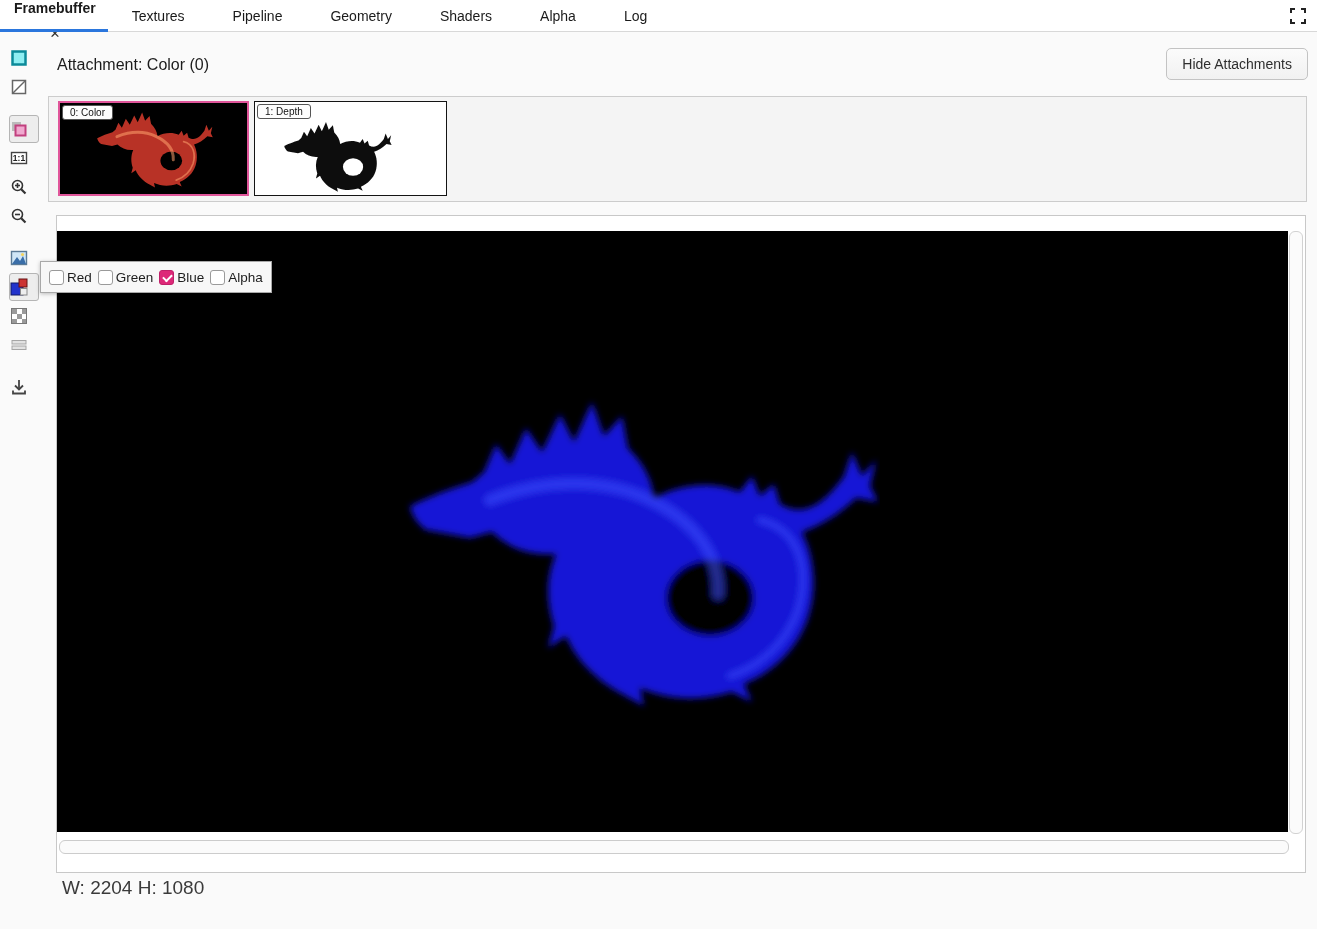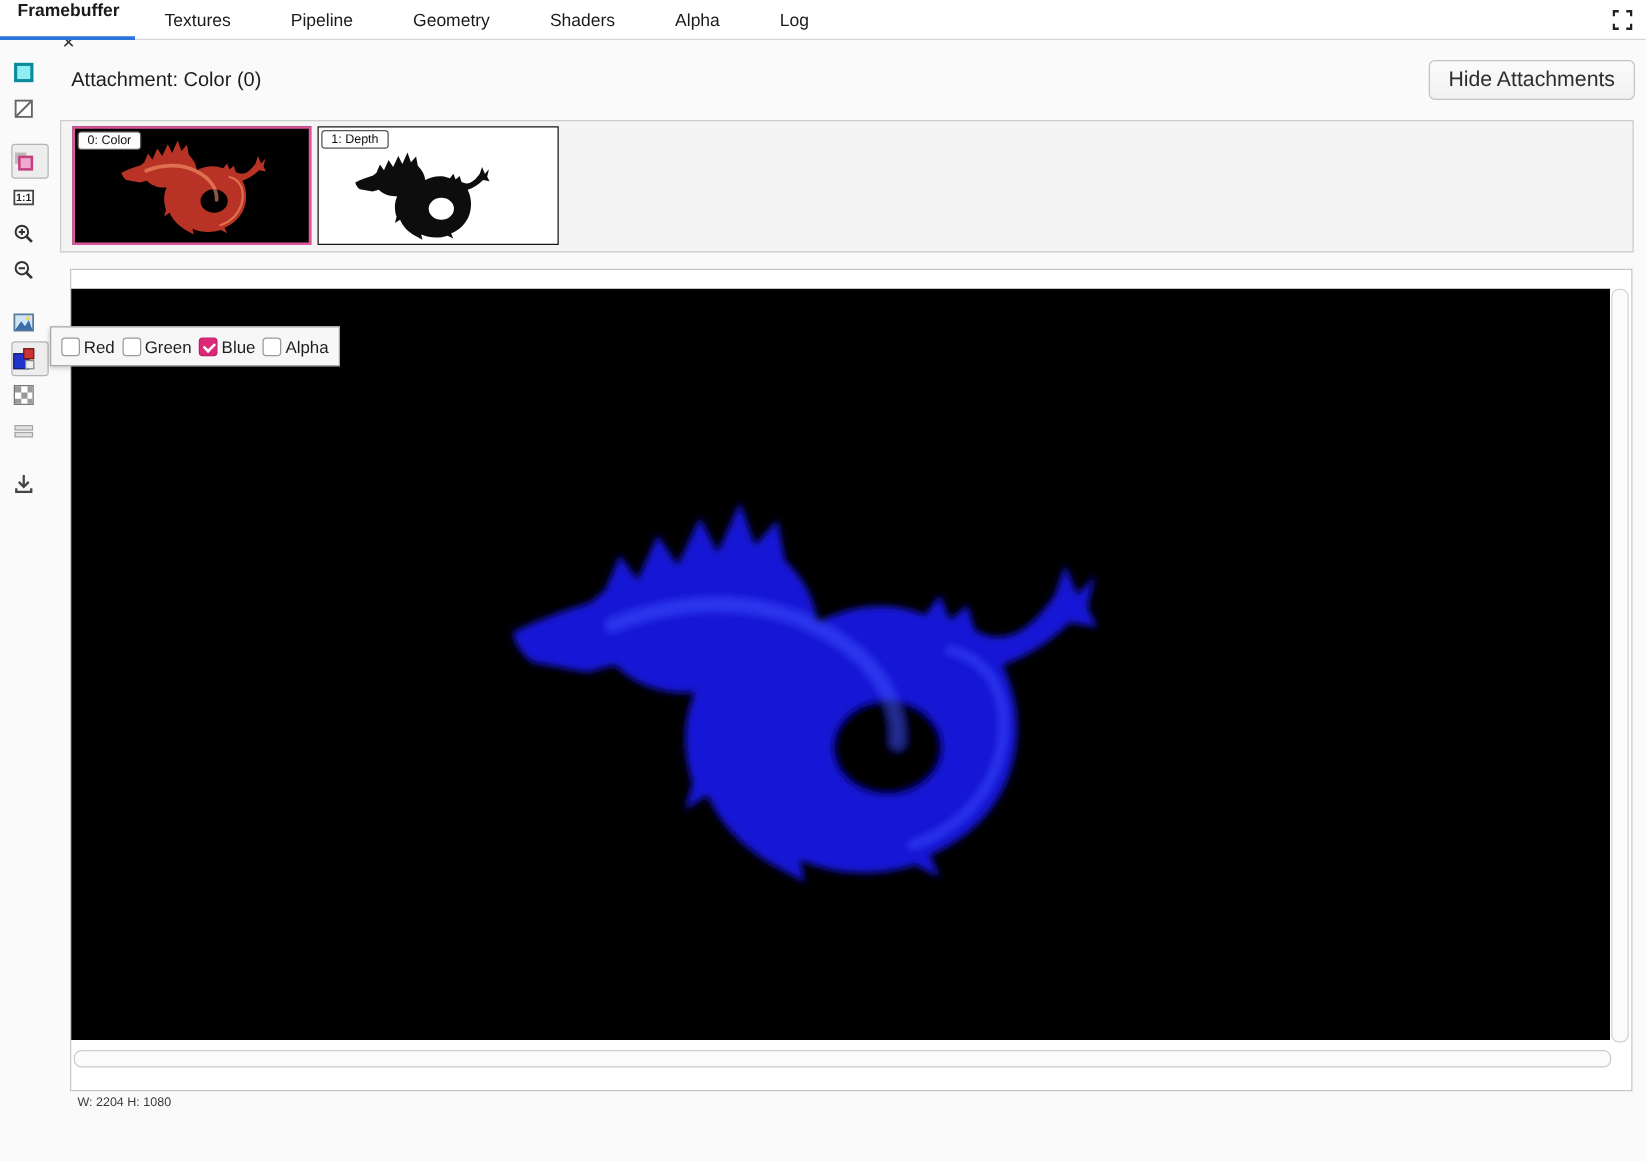--- a/index.html
+++ b/index.html
@@ -19,37 +19,37 @@
   .tab-close{font-size:13px;font-weight:normal;color:#333;width:16px;height:16px;line-height:16px;text-align:center;border-radius:3px;}
   .fullscreen-btn{position:absolute;right:10px;top:7px;width:18px;height:18px;display:flex;align-items:center;justify-content:center;}
   
   .toolbar{position:absolute;left:8px;top:44px;width:32px;display:flex;flex-direction:column;align-items:center;}
   .tool{width:28px;height:26px;margin-bottom:1px;display:flex;align-items:center;justify-content:flex-start;
     border:1px solid transparent;border-radius:3px;background:transparent;}
   .tool.pressed{background:#ededed;border-color:#b5b5b5;}
   .tool.group-gap{margin-top:13px;}
   
   .attach-label{position:absolute;left:57px;top:56px;font-size:16px;color:#1c1c1c;}
-  .hide-btn{position:absolute;right:9px;top:48px;height:32px;padding:0 15px;font-size:17px;color:#2e2e2e;
+  .hide-btn{position:absolute;right:9px;top:48px;height:32px;padding:0 15px;font-size:14px;color:#2e2e2e;
     background:linear-gradient(#fbfbfb,#f1f1f1);border:1px solid #c3c3c3;border-radius:5px;
     display:flex;align-items:center;font-family:"Liberation Sans",sans-serif;}
   
   .attach-panel{position:absolute;left:48px;right:10px;top:96px;height:104px;background:#f4f4f4;border:1px solid #cccccc;}
   .thumb{position:absolute;top:4px;display:flex;align-items:center;justify-content:center;}
   .thumb.color{left:9px;width:187px;height:91px;border:2px solid #e0559a;background:#000;}
   .thumb.depth{left:205px;width:191px;height:93px;border:1px solid #141414;background:#fff;align-items:flex-end;}
   .thumb-chip{position:absolute;top:2px;left:2px;background:#fdfdfd;border:1px solid #555;border-radius:3px;
     padding:1px 7px;font-size:10px;color:#111;white-space:nowrap;}
   
   .viewport{position:absolute;left:56px;right:11px;top:215px;height:656px;background:#ffffff;border:1px solid #c8c8c8;}
   .image-area{position:absolute;left:0;top:15px;width:1231px;height:601px;background:#000;overflow:hidden;}
   .dragon-main{position:absolute;left:343px;top:149px;}
   .hscroll{position:absolute;left:2px;top:624px;width:1228px;height:12px;border:1px solid #cccccc;border-radius:6px;background:#fbfbfb;}
   .vscroll{position:absolute;right:2px;top:15px;width:12px;height:601px;border:1px solid #d2d2d2;border-radius:6px;background:#fbfbfb;}
-  .statusbar{position:absolute;left:62px;top:877px;font-size:10px;color:#3a3a3a;}
+  .statusbar{position:absolute;left:62px;top:877px;font-size:19px;color:#3a3a3a;}
   
   .channel-popup{position:absolute;left:40px;top:261px;height:30px;display:flex;align-items:center;gap:6px;
     padding:0 8px;background:#f7f7f7;border:1px solid #a8a8a8;box-shadow:0 1px 4px rgba(0,0,0,.25);z-index:10;}
   .channel-item{display:flex;align-items:flex-start;}
   .checkbox{width:15px;height:15px;border:1px solid #9a9a9a;border-radius:3px;background:#fff;margin-right:3px;box-sizing:border-box;}
   .checkbox.checked{background:#dd2878;border-color:#c02069;position:relative;}
   .checkbox.checked::after{content:"";position:absolute;left:3px;top:3px;width:7px;height:4px;
     border-left:2px solid #fff;border-bottom:2px solid #fff;transform:rotate(-45deg);}
   .channel-label{font-size:13.5px;color:#1d1d1d;}
   

